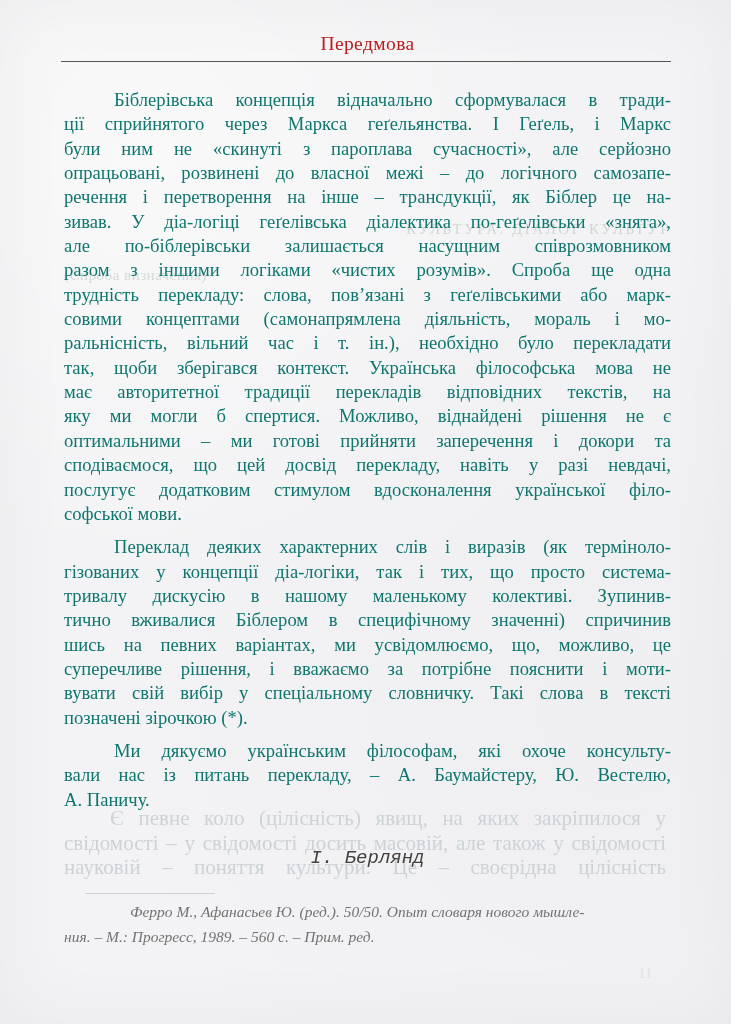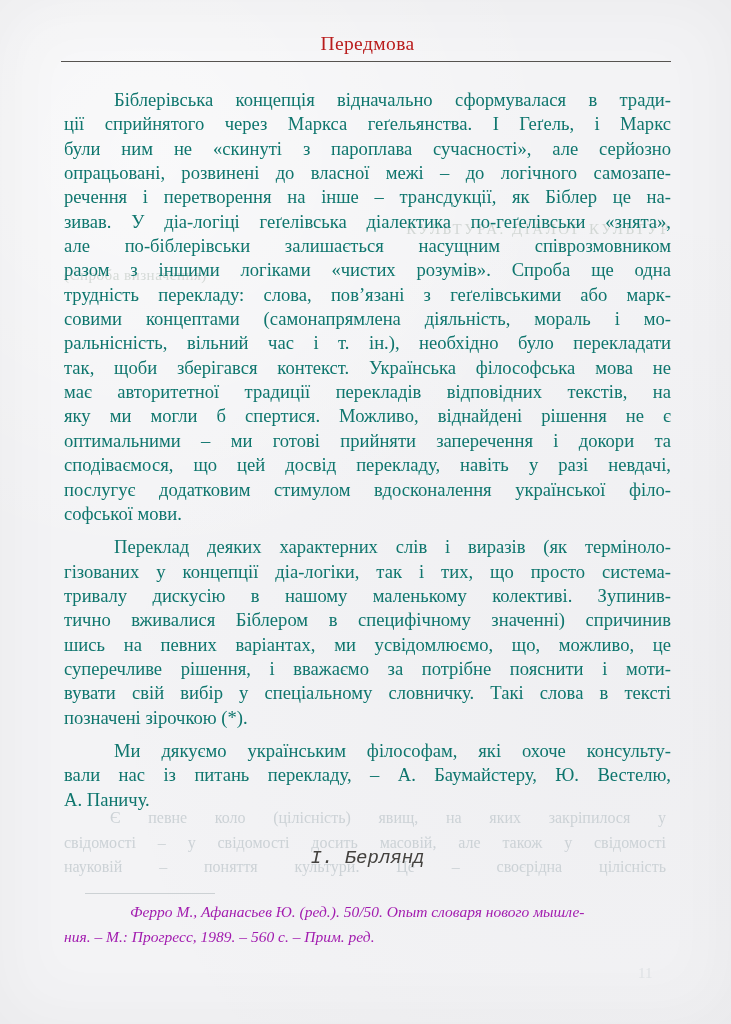--- a/index.html
+++ b/index.html
@@ -60,31 +60,31 @@
     text-align:right;font-size:15px;letter-spacing:2.5px;
     color:#d2d7d4;
   }
   .bleed-h2{
     position:absolute;top:267px;left:64px;width:607px;
     text-align:left;font-size:15px;letter-spacing:.5px;
     color:#d5dad7;
   }
   .bleed-quote{
     position:absolute;top:806px;left:64px;width:602px;
-    font-size:16px;line-height:24.5px;color:#ccd2d6;
+    font-size:21px;line-height:24.5px;color:#ccd2d6;
     text-align:justify;text-align-last:justify;-moz-text-align-last:justify;
   }
   .bleed-quote .bleed-line.first{text-indent:46px;}
   .bleed-rule{
     position:absolute;top:893px;left:85px;width:130px;height:0;
     border-top:1px solid #ccd1d4;
   }
   .bleed-footnote{
     position:absolute;top:899px;left:64px;width:600px;
-    font-size:15.5px;line-height:25px;font-style:italic;color:#a21caf;
+    font-size:15.5px;line-height:25px;font-style:italic;color:#737373;
     text-align:left;
   }
   .bleed-footnote .bleed-line.first{text-indent:66px;}
   .bleed-pagenum{
     position:absolute;top:965px;left:638px;
     font-size:15px;color:#dfe2e5;
   }
 </style>
 </head>
 <body>

